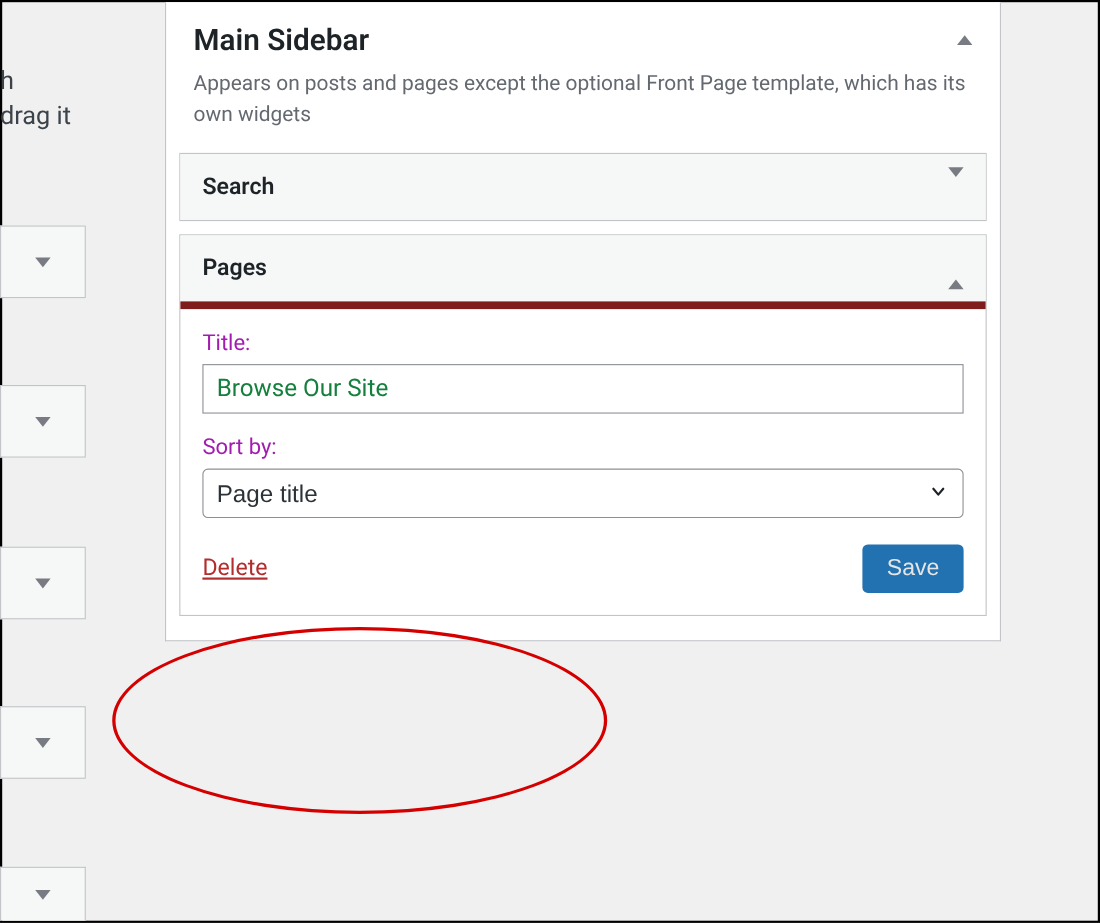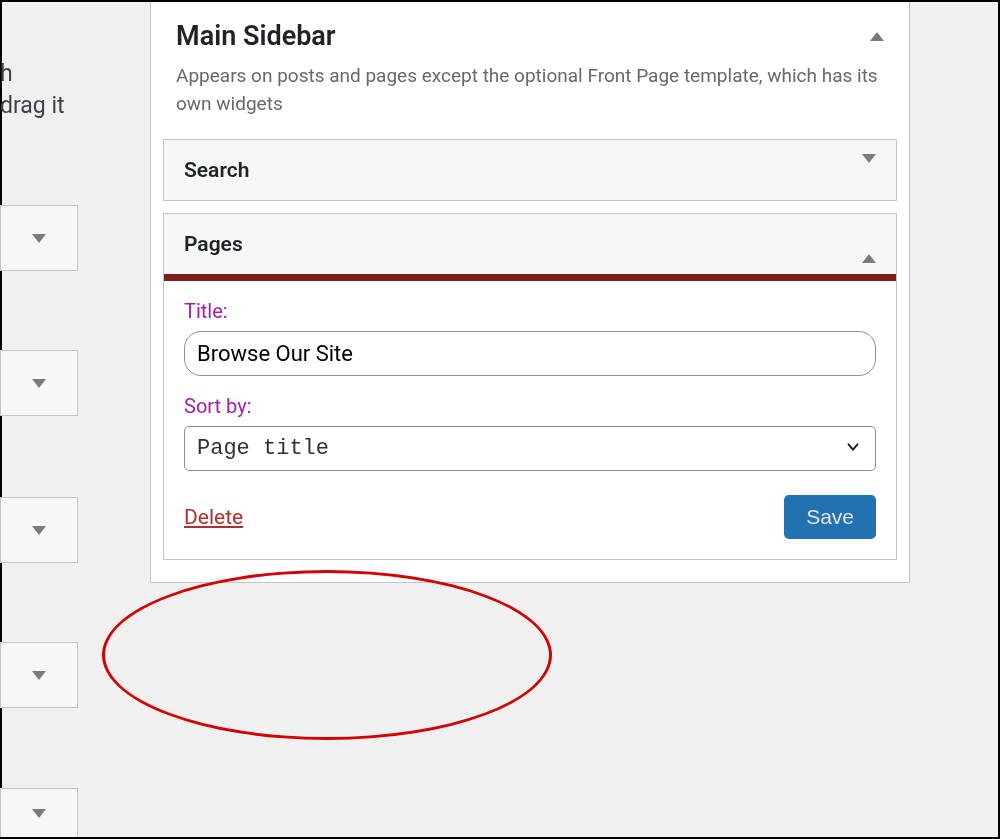--- a/index.html
+++ b/index.html
@@ -93,59 +93,59 @@
   }
   .widget-head {
     background: #f6f7f7;
     border-bottom: 7px solid #7f1d1d;
     padding: 18px 20px;
     display: flex;
     justify-content: space-between;
     align-items: center;
     cursor: pointer;
   }
-  .widget.collapsed .widget-head { border-bottom: none; align-items: flex-end; }
+  .widget.collapsed .widget-head { border-bottom: none; }
   .widget-title {
     font-size: 21px;
     font-weight: 600;
     color: #1d2327;
   }
   .widget-body {
     padding: 18px 20px 20px 20px;
   }
   .form-row { margin-bottom: 18px; }
   .form-label {
     display: block;
     font-size: 20px;
     color: #a21caf;
     margin-bottom: 8px;
   }
   .text-input {
     width: 100%;
     font-size: 22px;
     padding: 9px 12px;
     border: 1px solid #8c8f94;
-    border-radius: 17px;
-    color: #000000;
+    border-radius: 0;
+    color: #15803d;
     font-family: inherit;
     background: #fff;
   }
   .select-wrap { position: relative; }
   .select-input {
     width: 100%;
     font-size: 22px;
     padding: 9px 40px 9px 12px;
     border: 1px solid #8c8f94;
     border-radius: 5px;
     color: #2c3338;
     background: #fff;
     appearance: none;
     -webkit-appearance: none;
     cursor: pointer;
-    font-family: Liberation Mono, monospace;
+    font-family: Liberation Sans, sans-serif;
   }
   .select-chevron {
     position: absolute;
     right: 14px;
     top: 50%;
     transform: translateY(-50%);
     pointer-events: none;
   }
   .help-text {
     font-size: 18px;

